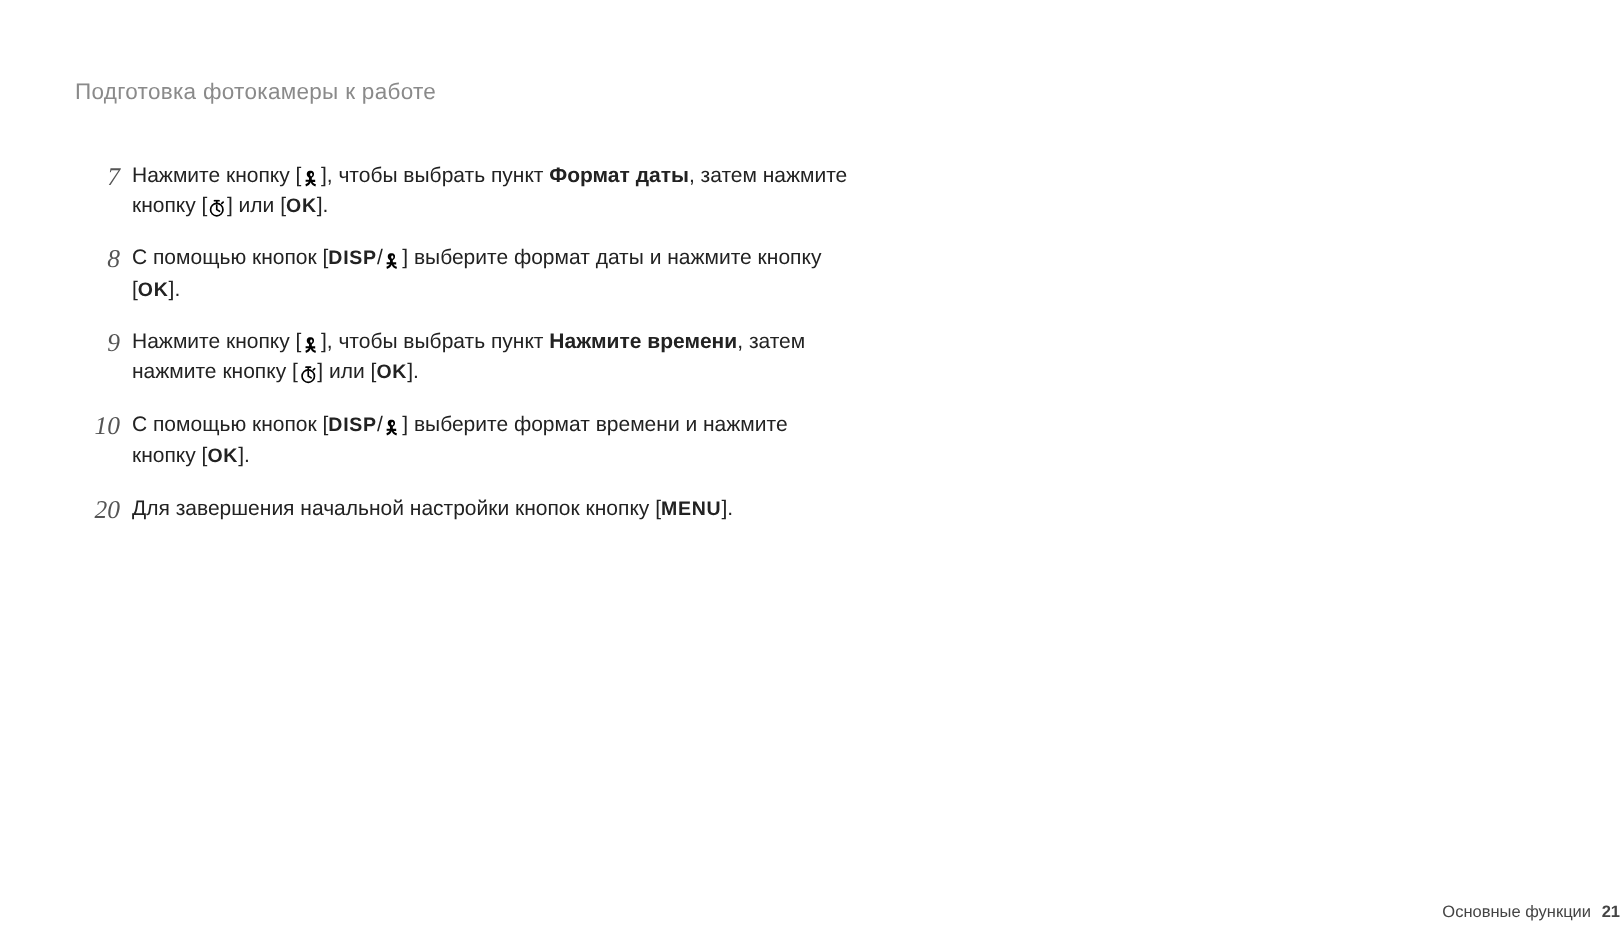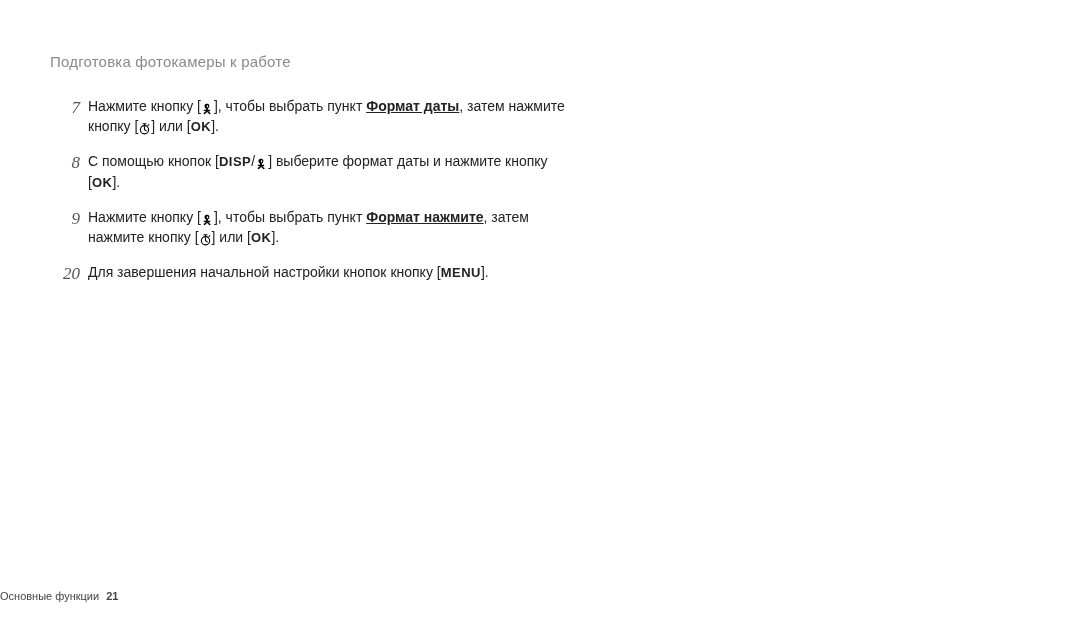--- a/index.html
+++ b/index.html
@@ -17,21 +17,21 @@
   .page {
     padding: 53px 50px 20px 50px;
     box-sizing: border-box;
     width: 100%;
     height: 100%;
     position: relative;
   }
   .header {
     font-size: 15px;
     color: #8a8a8a;
-    margin-bottom: 26px;
+    margin-bottom: 36px;
     letter-spacing: 0.2px;
   }
   ol.steps {
     list-style: none;
     padding: 0;
     margin: 0;
     width: 520px;
   }
   ol.steps li {
     display: flex;
@@ -53,27 +53,27 @@
     font-size: 14px;
     color: #222;
   }
   .icon {
     display: inline-block;
     vertical-align: text-bottom;
     height: 12px;
     position: relative;
     top: 1px;
   }
-  .bold { font-weight: 700; text-decoration: underline; }
+  .bold { font-weight: 700; }
   .footer {
     position: absolute;
-    bottom: 28px;
+    bottom: 16px;
     left: 0;
     width: 100%;
-    text-align: left;
+    text-align: right;
     font-size: 11px;
     color: #444;
   }
   .footer .pg { font-weight: 700; margin-left: 4px; }
 </style>
 </head>
 <body>
 
 <div class="page">
   <div class="header">Подготовка фотокамеры к работе</div>
@@ -93,26 +93,32 @@
       <li>
         <div class="num">8</div>
         <div class="body"><span>С помощью кнопок [</span><span><span style="font-weight:700;font-family:Arial;font-size:13px;letter-spacing:0.5px;">DISP</span></span><span>/</span><span><svg class="icon" viewBox="0 0 16 16" width="13" height="13">
               <path fill="#000" d="M8 1c1.4 0 2.5 1.3 2.5 3 0 1.4-.8 2.7-2 3.4V9h3v2H9.2c.6 1.1 1.8 1.9 3 2.2l-.5 1.8c-1.9-.5-3.5-1.9-4.2-3.7-.7 1.8-2.3 3.2-4.2 3.7L2.8 13c1.2-.3 2.4-1.1 3-2.2H3V9h3V7.4c-1.2-.7-2-2-2-3.4 0-1.7 1.1-3 2.5-3zm0 2c-.4 0-1 .5-1 1.4 0 .9.6 1.6 1 1.6s1-.7 1-1.6c0-.9-.6-1.4-1-1.4z"></path>
             </svg></span><span>] выберите формат даты и нажмите кнопку [</span><span><span style="font-weight:700;font-family:Arial;font-size:13px;letter-spacing:0.5px;">OK</span></span><span>].</span></div>
       </li>
       <li>
         <div class="num">9</div>
         <div class="body"><span>Нажмите кнопку [</span><span><svg class="icon" viewBox="0 0 16 16" width="13" height="13">
               <path fill="#000" d="M8 1c1.4 0 2.5 1.3 2.5 3 0 1.4-.8 2.7-2 3.4V9h3v2H9.2c.6 1.1 1.8 1.9 3 2.2l-.5 1.8c-1.9-.5-3.5-1.9-4.2-3.7-.7 1.8-2.3 3.2-4.2 3.7L2.8 13c1.2-.3 2.4-1.1 3-2.2H3V9h3V7.4c-1.2-.7-2-2-2-3.4 0-1.7 1.1-3 2.5-3zm0 2c-.4 0-1 .5-1 1.4 0 .9.6 1.6 1 1.6s1-.7 1-1.6c0-.9-.6-1.4-1-1.4z"></path>
-            </svg></span><span>], чтобы выбрать пункт </span><span class="bold">Формат нажмите</span><span>, затем нажмите кнопку [</span><span><svg class="icon" viewBox="0 0 16 16" width="13" height="13">
+            </svg></span><span>], чтобы выбрать пункт </span><span class="bold">Нажмите времени</span><span>, затем нажмите кнопку [</span><span><svg class="icon" viewBox="0 0 16 16" width="13" height="13">
               <circle cx="8" cy="9" r="5.5" fill="none" stroke="#000" stroke-width="1.5"></circle>
               <path d="M8 5v4l2.5 1.5" fill="none" stroke="#000" stroke-width="1.5" stroke-linecap="round"></path>
               <path d="M6 1h4M8 1v2" fill="none" stroke="#000" stroke-width="1.5" stroke-linecap="round"></path>
               <path d="M12.5 3.5l1.2-1.2" fill="none" stroke="#000" stroke-width="1.5" stroke-linecap="round"></path>
             </svg></span><span>] или [</span><span><span style="font-weight:700;font-family:Arial;font-size:13px;letter-spacing:0.5px;">OK</span></span><span>].</span></div>
+      </li>
+      <li>
+        <div class="num">10</div>
+        <div class="body"><span>С помощью кнопок [</span><span><span style="font-weight:700;font-family:Arial;font-size:13px;letter-spacing:0.5px;">DISP</span></span><span>/</span><span><svg class="icon" viewBox="0 0 16 16" width="13" height="13">
+              <path fill="#000" d="M8 1c1.4 0 2.5 1.3 2.5 3 0 1.4-.8 2.7-2 3.4V9h3v2H9.2c.6 1.1 1.8 1.9 3 2.2l-.5 1.8c-1.9-.5-3.5-1.9-4.2-3.7-.7 1.8-2.3 3.2-4.2 3.7L2.8 13c1.2-.3 2.4-1.1 3-2.2H3V9h3V7.4c-1.2-.7-2-2-2-3.4 0-1.7 1.1-3 2.5-3zm0 2c-.4 0-1 .5-1 1.4 0 .9.6 1.6 1 1.6s1-.7 1-1.6c0-.9-.6-1.4-1-1.4z"></path>
+            </svg></span><span>] выберите формат времени и нажмите кнопку [</span><span><span style="font-weight:700;font-family:Arial;font-size:13px;letter-spacing:0.5px;">OK</span></span><span>].</span></div>
       </li>
       <li>
         <div class="num">20</div>
         <div class="body"><span>Для завершения начальной настройки кнопок кнопку [</span><span><span style="font-weight:700;font-family:Arial;font-size:13px;letter-spacing:0.5px;text-align:right;">MENU</span></span><span>].</span></div>
       </li>
     </ol>
 
   <div class="footer">
     <span>Основные функции</span>
     <span class="pg">21</span>

